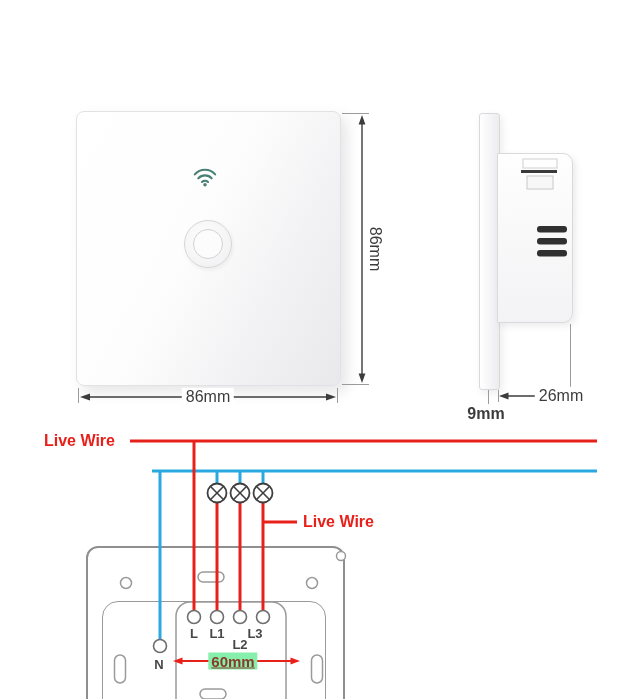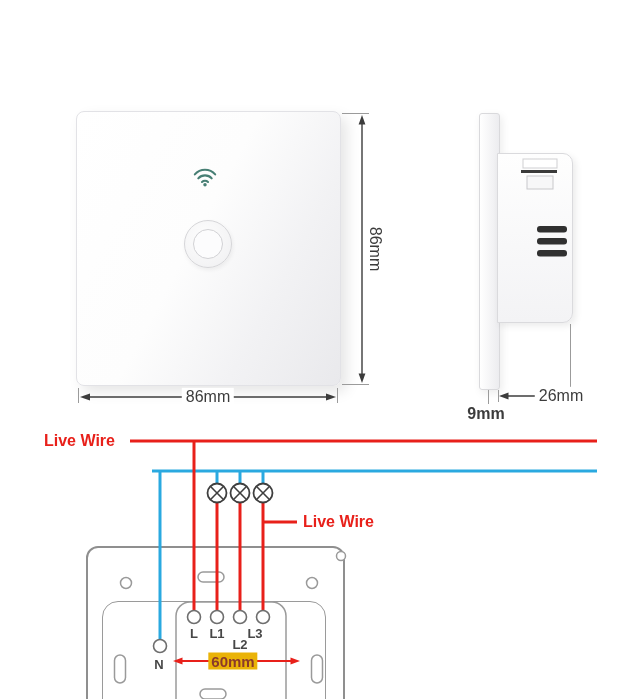--- a/index.html
+++ b/index.html
@@ -69,21 +69,21 @@
   
   .lbl{position:absolute;white-space:nowrap;}
   .dim-label{font-size:16px;color:var(--dim);}
   .on-line{background:#ffffff;padding:0 4px;line-height:1.15;}
   .centered{transform:translate(-50%,-50%);}
   .v-text{writing-mode:vertical-rl;transform:translate(0,-50%);}
   .wire-label{font-size:16px;font-weight:bold;transform:translate(0,-50%);}
   .red-t{color:var(--live);}
   .blue-t{color:var(--neutral);}
   .term-label{font-size:13px;font-weight:600;color:#474747;transform:translate(-50%,-50%);}
-  .spacing-label{font-size:15px;font-weight:bold;color:var(--spacing_text);background:#eab308;padding:0 3px;transform:translate(-50%,-50%);}
+  .spacing-label{font-size:15px;font-weight:bold;color:var(--spacing_text);background:#86efac;padding:0 3px;transform:translate(-50%,-50%);text-decoration:underline;}
 </style>
 </head>
 <body>
 
 <div id="canvas">
 
   <div class="front-panel">
     <svg class="wifi" viewBox="0 0 24 19">
       <path d="M2.6,7.6 A12.4,12.4 0 0 1 21.4,7.6" fill="none" stroke="currentColor" stroke-width="1.9" stroke-linecap="round"></path>
       <path d="M5.8,11.2 A8.4,8.4 0 0 1 18.2,11.2" fill="none" stroke="currentColor" stroke-width="1.9" stroke-linecap="round"></path>

